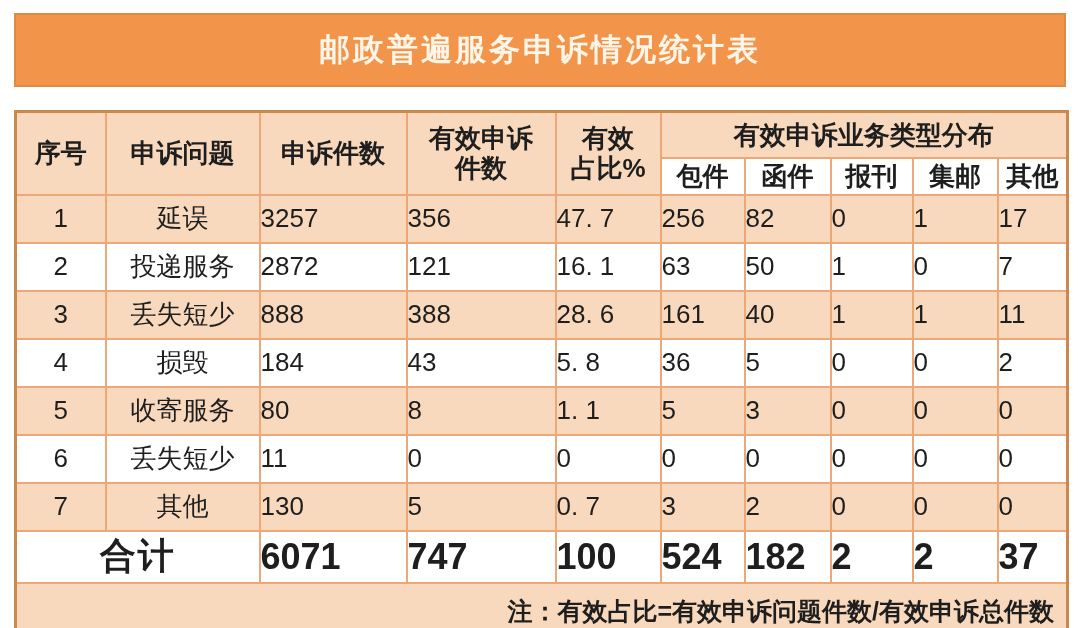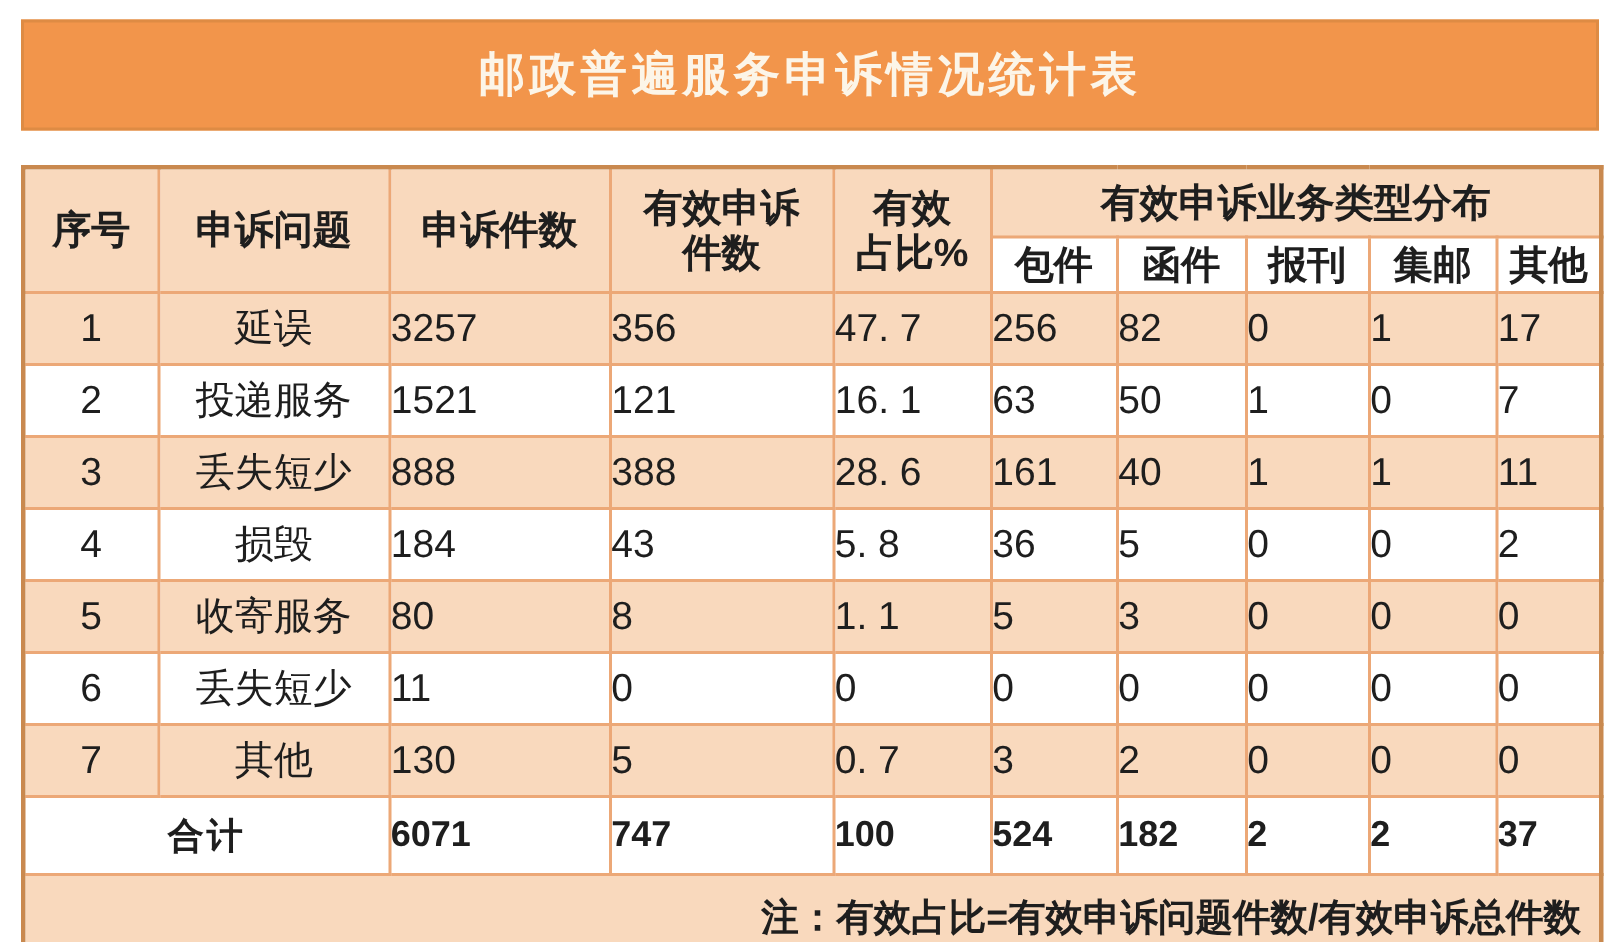--- a/index.html
+++ b/index.html
@@ -33,21 +33,21 @@
   tr.hrow2 th { height:36px; }
   .sub-hd { background:#ffffff; font-weight:bold; text-align:center; font-size:26px;font-family:Liberation Mono, monospace; }
 
   tr.data td { height:48px; font-size:26px; }
   .bg-peach { background:#F9D9BD; }
   .bg-white { background:#ffffff; }
   td.seq   { text-align:center; }
   td.issue { text-align:center; padding-left:22px; }
   td.num   { text-align:left; padding-left:20px; }
 
-  tr.total-row td { height:52px; background:#ffffff; font-weight:bold; font-size:24px; }
+  tr.total-row td { height:52px; background:#ffffff; font-weight:bold; font-size:36px; }
   td.total-label { text-align:center; letter-spacing:2px; }
 
   tr.note-row td {
     height:59px; background:#F9D9BD; text-align:right;
     padding-right:12px; font-weight:bold; font-size:25px;
   }
 </style>
 </head>
 <body>
 
@@ -106,21 +106,21 @@
         <td class="num bg-peach">47. 7</td>
         <td class="num bg-peach">256</td>
         <td class="num bg-peach">82</td>
         <td class="num bg-peach">0</td>
         <td class="num bg-peach">1</td>
         <td class="num bg-peach">17</td>
       </tr>
       <tr class="data">
         <td class="seq bg-white">2</td>
         <td class="issue bg-white">投递服务</td>
-        <td class="num bg-white">1521</td>
+        <td class="num bg-white">2872</td>
         <td class="num bg-white">121</td>
         <td class="num bg-white">16. 1</td>
         <td class="num bg-white">63</td>
         <td class="num bg-white">50</td>
         <td class="num bg-white">1</td>
         <td class="num bg-white">0</td>
         <td class="num bg-white">7</td>
       </tr>
       <tr class="data">
         <td class="seq bg-peach">3</td>

